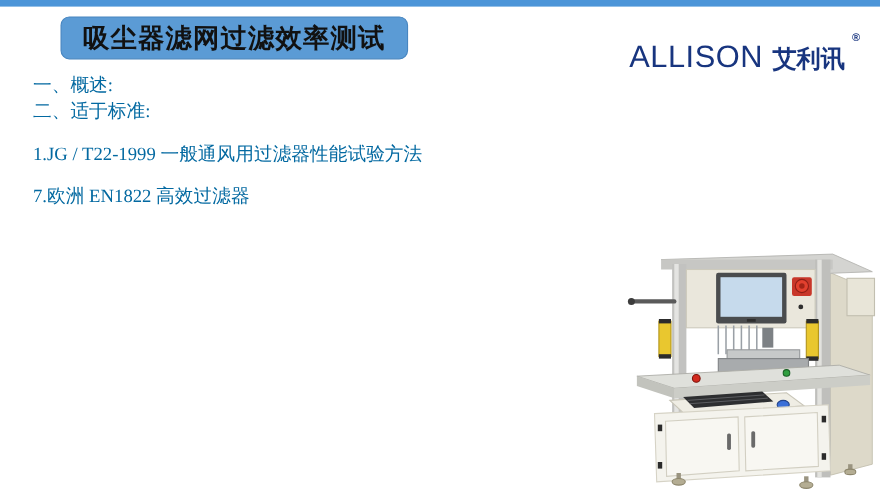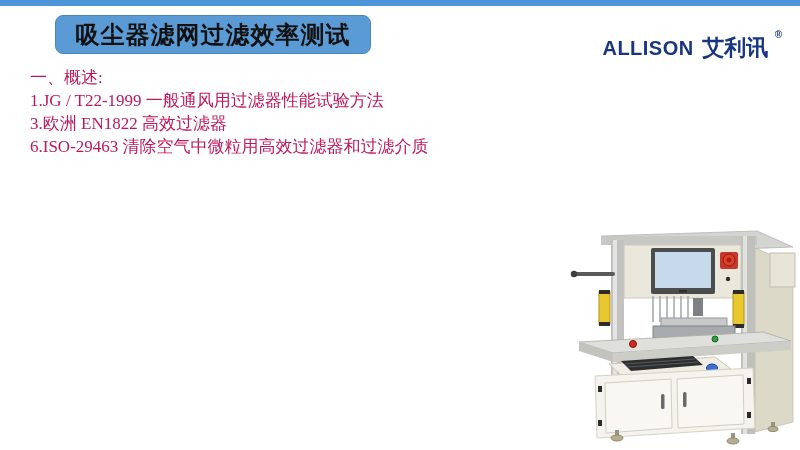--- a/index.html
+++ b/index.html
@@ -19,31 +19,31 @@
     display:flex; align-items:center; justify-content:center;
   }
   .title-banner .title-text {
     font-size:24px; font-weight:bold; color:#111; letter-spacing:1px;
   }
   .brand-logo {
     position:absolute; right:18px; top:38px;
     font-family:"Liberation Sans","DejaVu Sans",sans-serif;
     color:#18357f; white-space:nowrap; line-height:1;
   }
-  .brand-logo .en { font-size:20px; font-weight:bold; letter-spacing:0.5px;margin-left:12px; }
+  .brand-logo .en { font-size:28px; font-weight:normal; letter-spacing:0.5px;margin-left:12px; }
   .brand-logo .cn { font-size:22px; font-weight:bold; margin-left:4px;font-family:Liberation Mono, monospace; }
   .brand-logo .reg { font-size:10px; font-weight:bold; vertical-align:top; position:relative; top:-8px; margin-left:2px; }
   .content {
     position:absolute; left:30px; top:66px; width:742px;
-    font-size:17px; line-height:23px; color:#be185d;
+    font-size:17px; line-height:23px; color:#0369a1;
   }
   .sec-heading { font-size:17px; }
   .overview-paragraph { text-align:justify; width:742px; }
   .standards-list { width:540px; }
-  .standard-item { text-align:left; }
+  .standard-item { text-align:left;margin-top:16px; }
   .equipment-photo {
     position:absolute; left:565px; top:226px; width:232px; height:220px;
   }
 </style>
 </head>
 <body>
 
 <div class="top-strip"></div>
 
 <div class="title-banner">
@@ -51,24 +51,24 @@
 </div>
 
 <div class="brand-logo">
   <span class="en">ALLISON</span>
   <span class="cn">艾利讯</span>
   <span class="reg">®</span>
 </div>
 
 <div class="content">
   <div class="sec-heading">一、概述:</div>
+  <div class="sec-heading">二、适于标准:</div>
   <div class="standards-list">
     <div class="standard-item">1.JG / T22-1999 一般通风用过滤器性能试验方法</div>
-    <div class="standard-item">3.欧洲 EN1822 高效过滤器</div>
-    <div class="standard-item">6.ISO-29463 清除空气中微粒用高效过滤器和过滤介质</div>
+    <div class="standard-item">7.欧洲 EN1822 高效过滤器</div>
   </div>
 </div>
 
 <div class="equipment-photo">
   <svg viewBox="0 0 232 220" width="232" height="220">
 
     <polygon points="190,22 228,38 228,196 190,206" fill="#ddd9c9" stroke="#c3bfae" stroke-width="0.8"></polygon>
 
     <rect x="205" y="27" width="25" height="34" fill="#e8e5d8" stroke="#c2bfb0"></rect>
 

